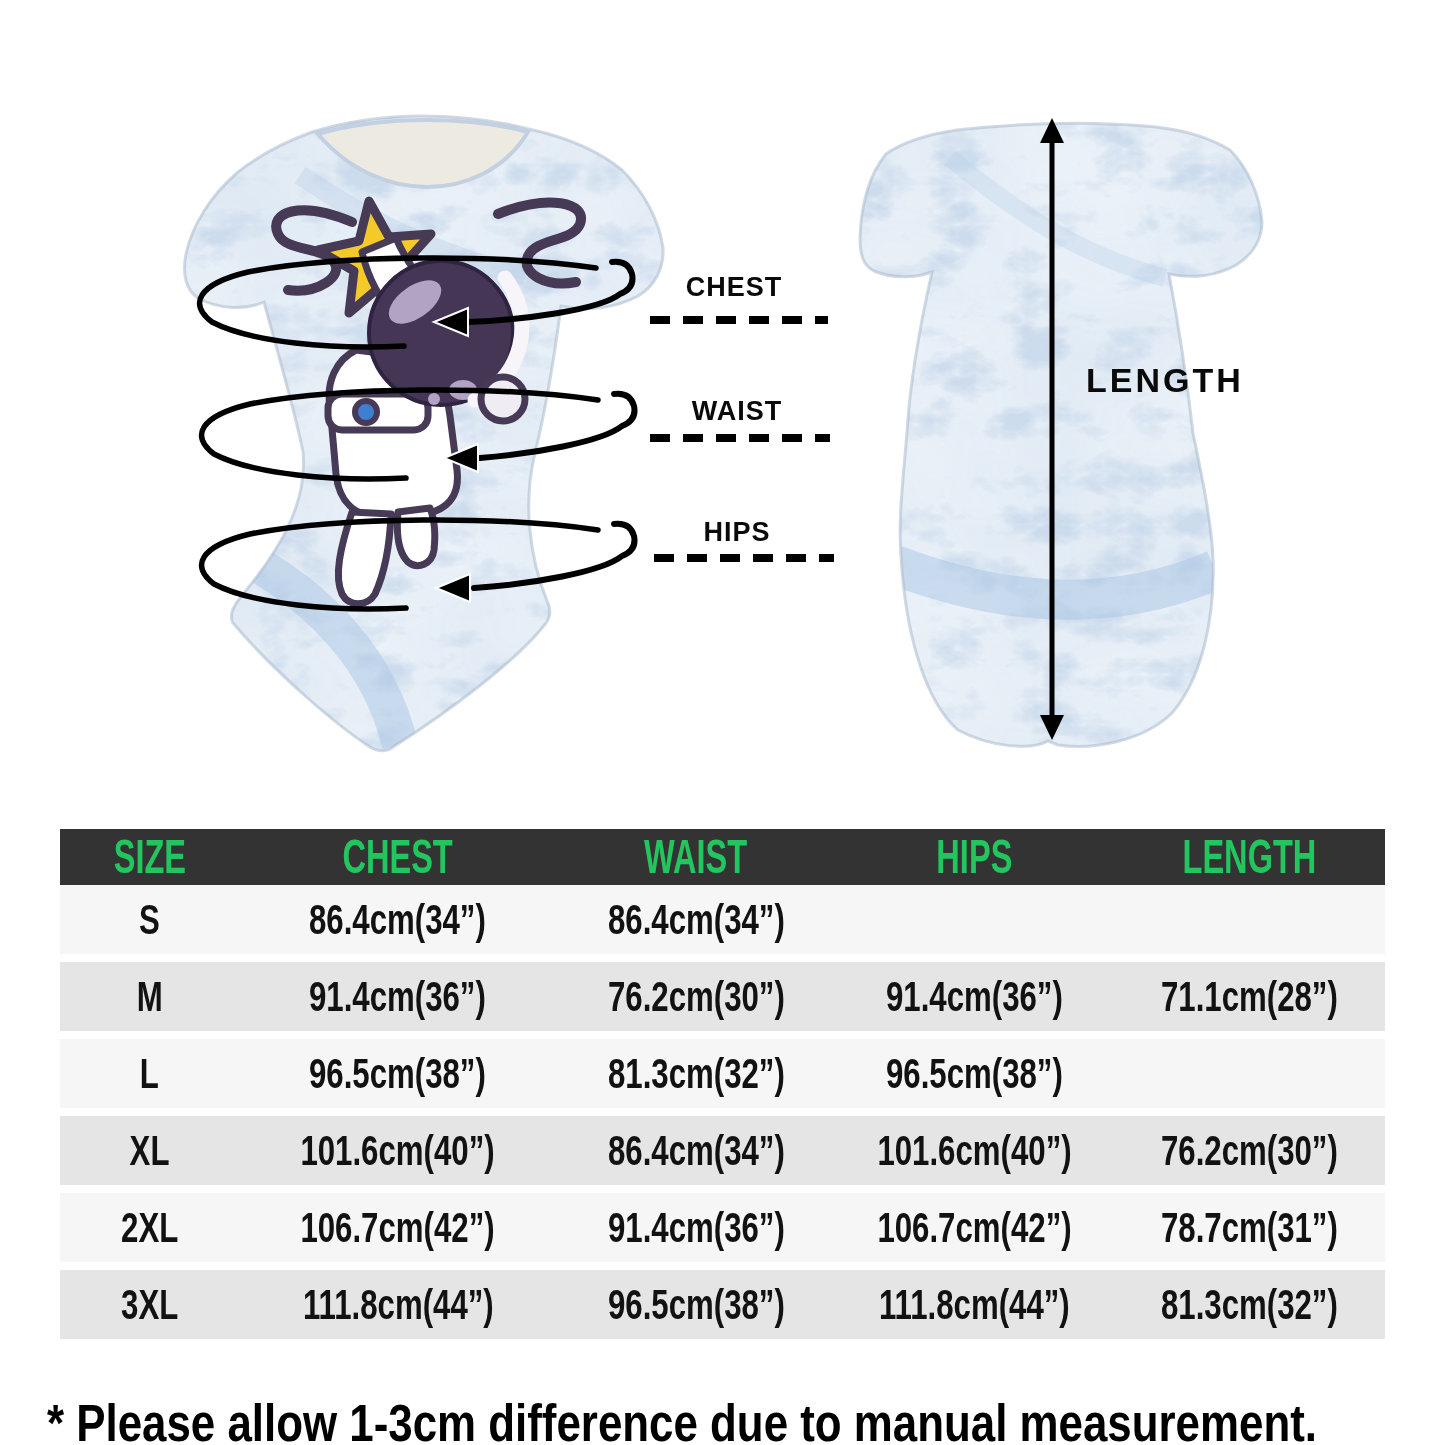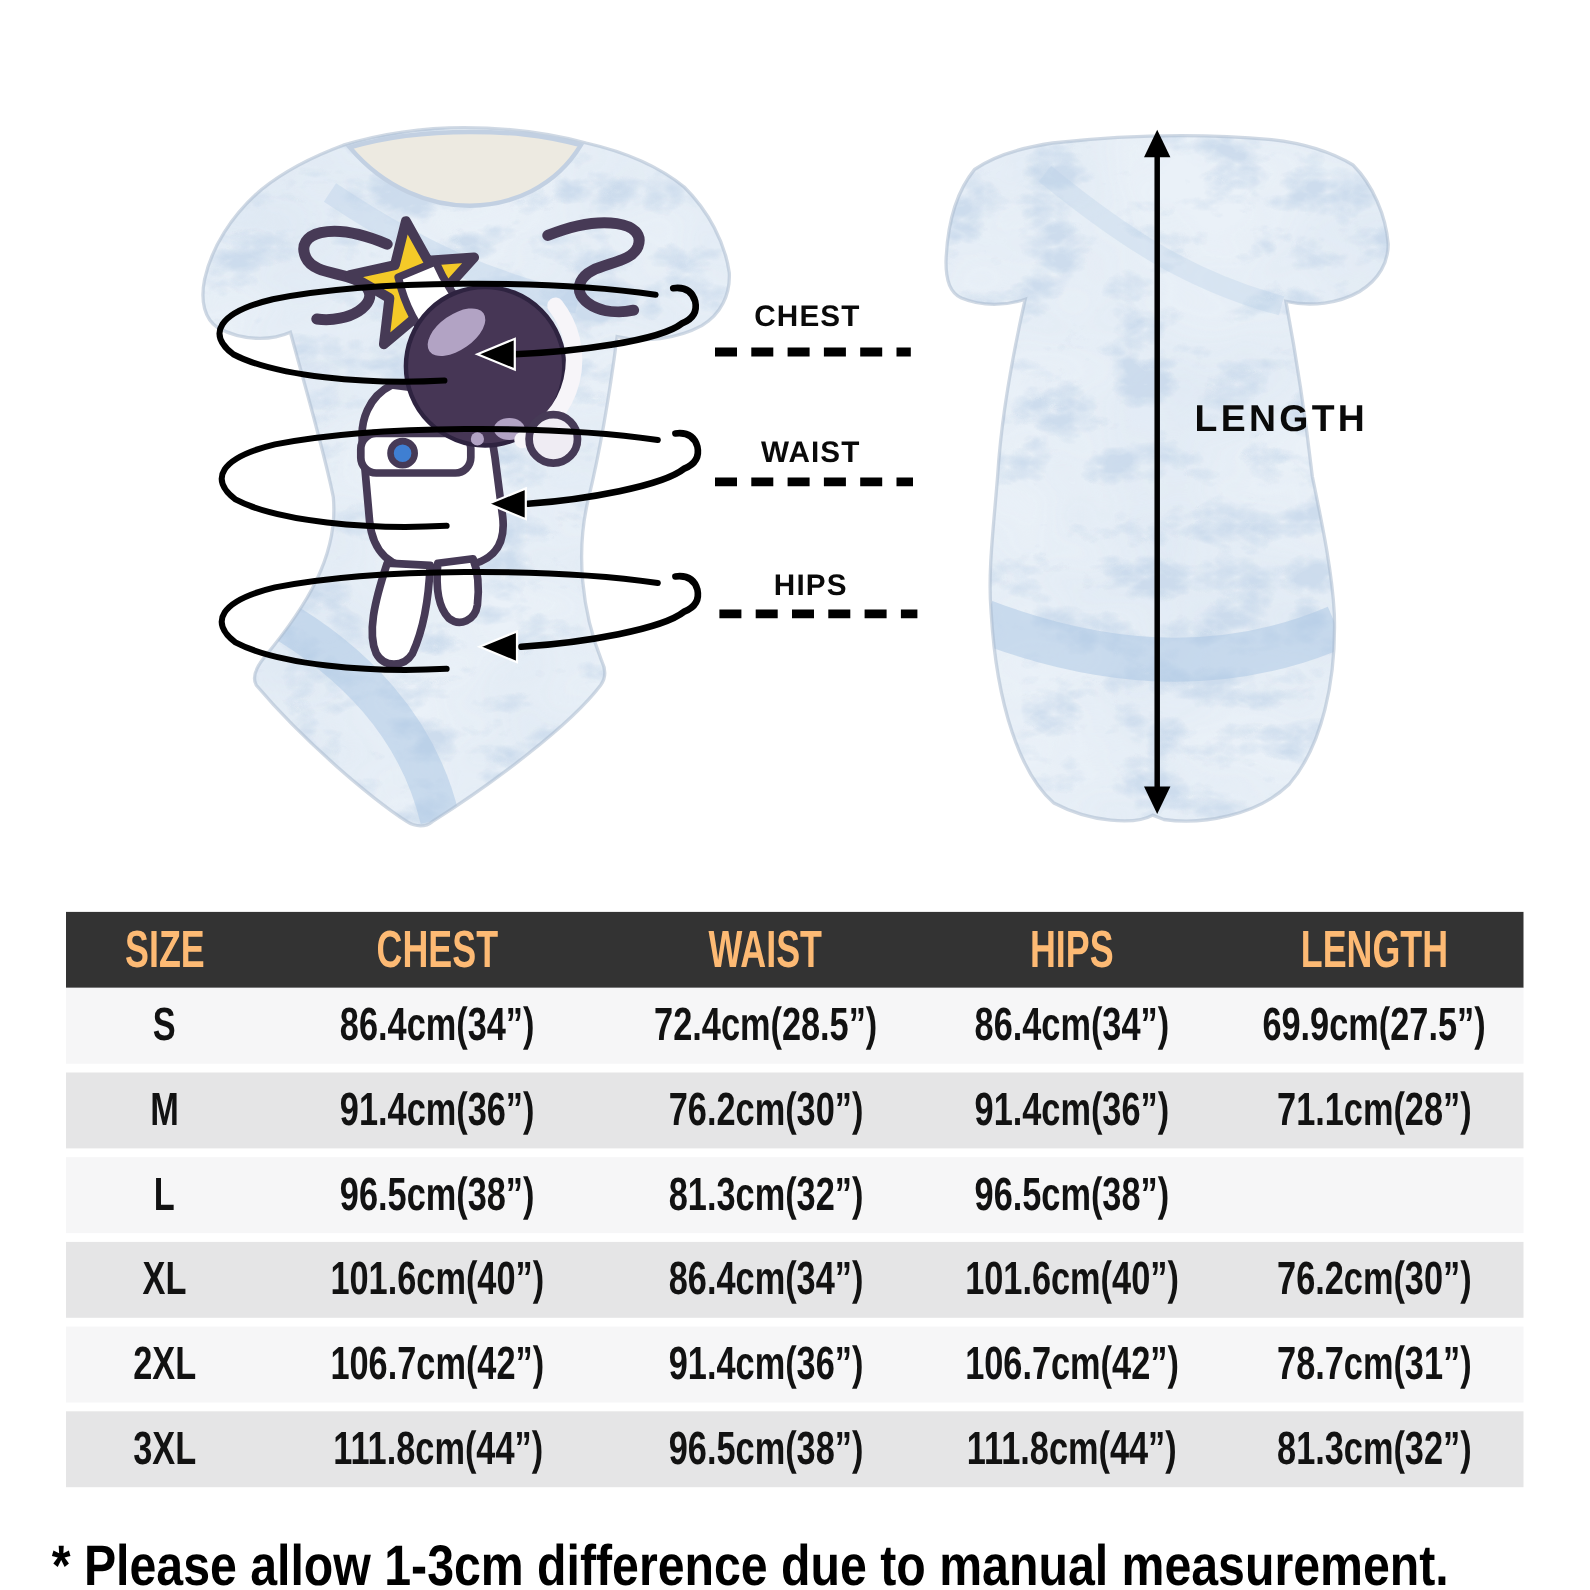--- a/index.html
+++ b/index.html
@@ -4,21 +4,21 @@
 <style>
   html,body{margin:0;padding:0;background:#ffffff;}
   body{font-family:"Liberation Sans",sans-serif;}
   .stage{position:relative;width:1445px;height:1445px;background:#ffffff;overflow:hidden;padding-left:48px;}
   .diagram-wrap{position:absolute;left:0;top:0;width:1445px;height:800px;}
   svg text{font-family:"Liberation Sans",sans-serif;}
 
   
   .size-table{position:absolute;left:60px;top:829px;width:1325px;}
   .t-header{display:grid;grid-template-columns:13.5% 24% 21% 21% 20.5%;
-    background:#333333;color:#fdba74;height:69px;align-items:center;text-align:center;}
+    background:#333333;color:#22c55e;height:56px;align-items:center;text-align:center;}
   .t-header .cell{font-size:44px;font-weight:700;letter-spacing:0px;}
   .t-body{display:block;}
   .t-row{display:grid;grid-template-columns:13.5% 24% 21% 21% 20.5%;
     height:69px;align-items:center;text-align:center;color:#121212;}
   .t-row + .t-row{margin-top:8px;}
   .t-row.light{background:#f6f6f7;}
   .t-row.dark{background:#e5e5e6;}
   .t-row .cell{font-size:40px;font-weight:700;}
   .cond{display:inline-block;transform:scale(0.78,1.06);transform-origin:50% 50%;white-space:nowrap;}
   .condh{display:inline-block;transform:scale(0.74,1.08);transform-origin:50% 50%;white-space:nowrap;}
@@ -175,23 +175,21 @@
       <div class="cell"><span class="condh">SIZE</span></div>
       <div class="cell"><span class="condh">CHEST</span></div>
       <div class="cell"><span class="condh">WAIST</span></div>
       <div class="cell"><span class="condh">HIPS</span></div>
       <div class="cell"><span class="condh">LENGTH</span></div>
     </div>
     <div class="t-body">
       <div class="t-row light">
         <div class="cell"><span class="cond">S</span></div>
         <div class="cell"><span class="cond">86.4cm(34”)</span></div>
-        <div class="cell"><span class="cond">72.4cm(28.5”)</span></div>
         <div class="cell"><span class="cond">86.4cm(34”)</span></div>
-        <div class="cell"><span class="cond">69.9cm(27.5”)</span></div>
       </div>
       <div class="t-row dark">
         <div class="cell"><span class="cond">M</span></div>
         <div class="cell"><span class="cond">91.4cm(36”)</span></div>
         <div class="cell"><span class="cond">76.2cm(30”)</span></div>
         <div class="cell"><span class="cond">91.4cm(36”)</span></div>
         <div class="cell"><span class="cond">71.1cm(28”)</span></div>
       </div>
       <div class="t-row light">
         <div class="cell"><span class="cond">L</span></div>

